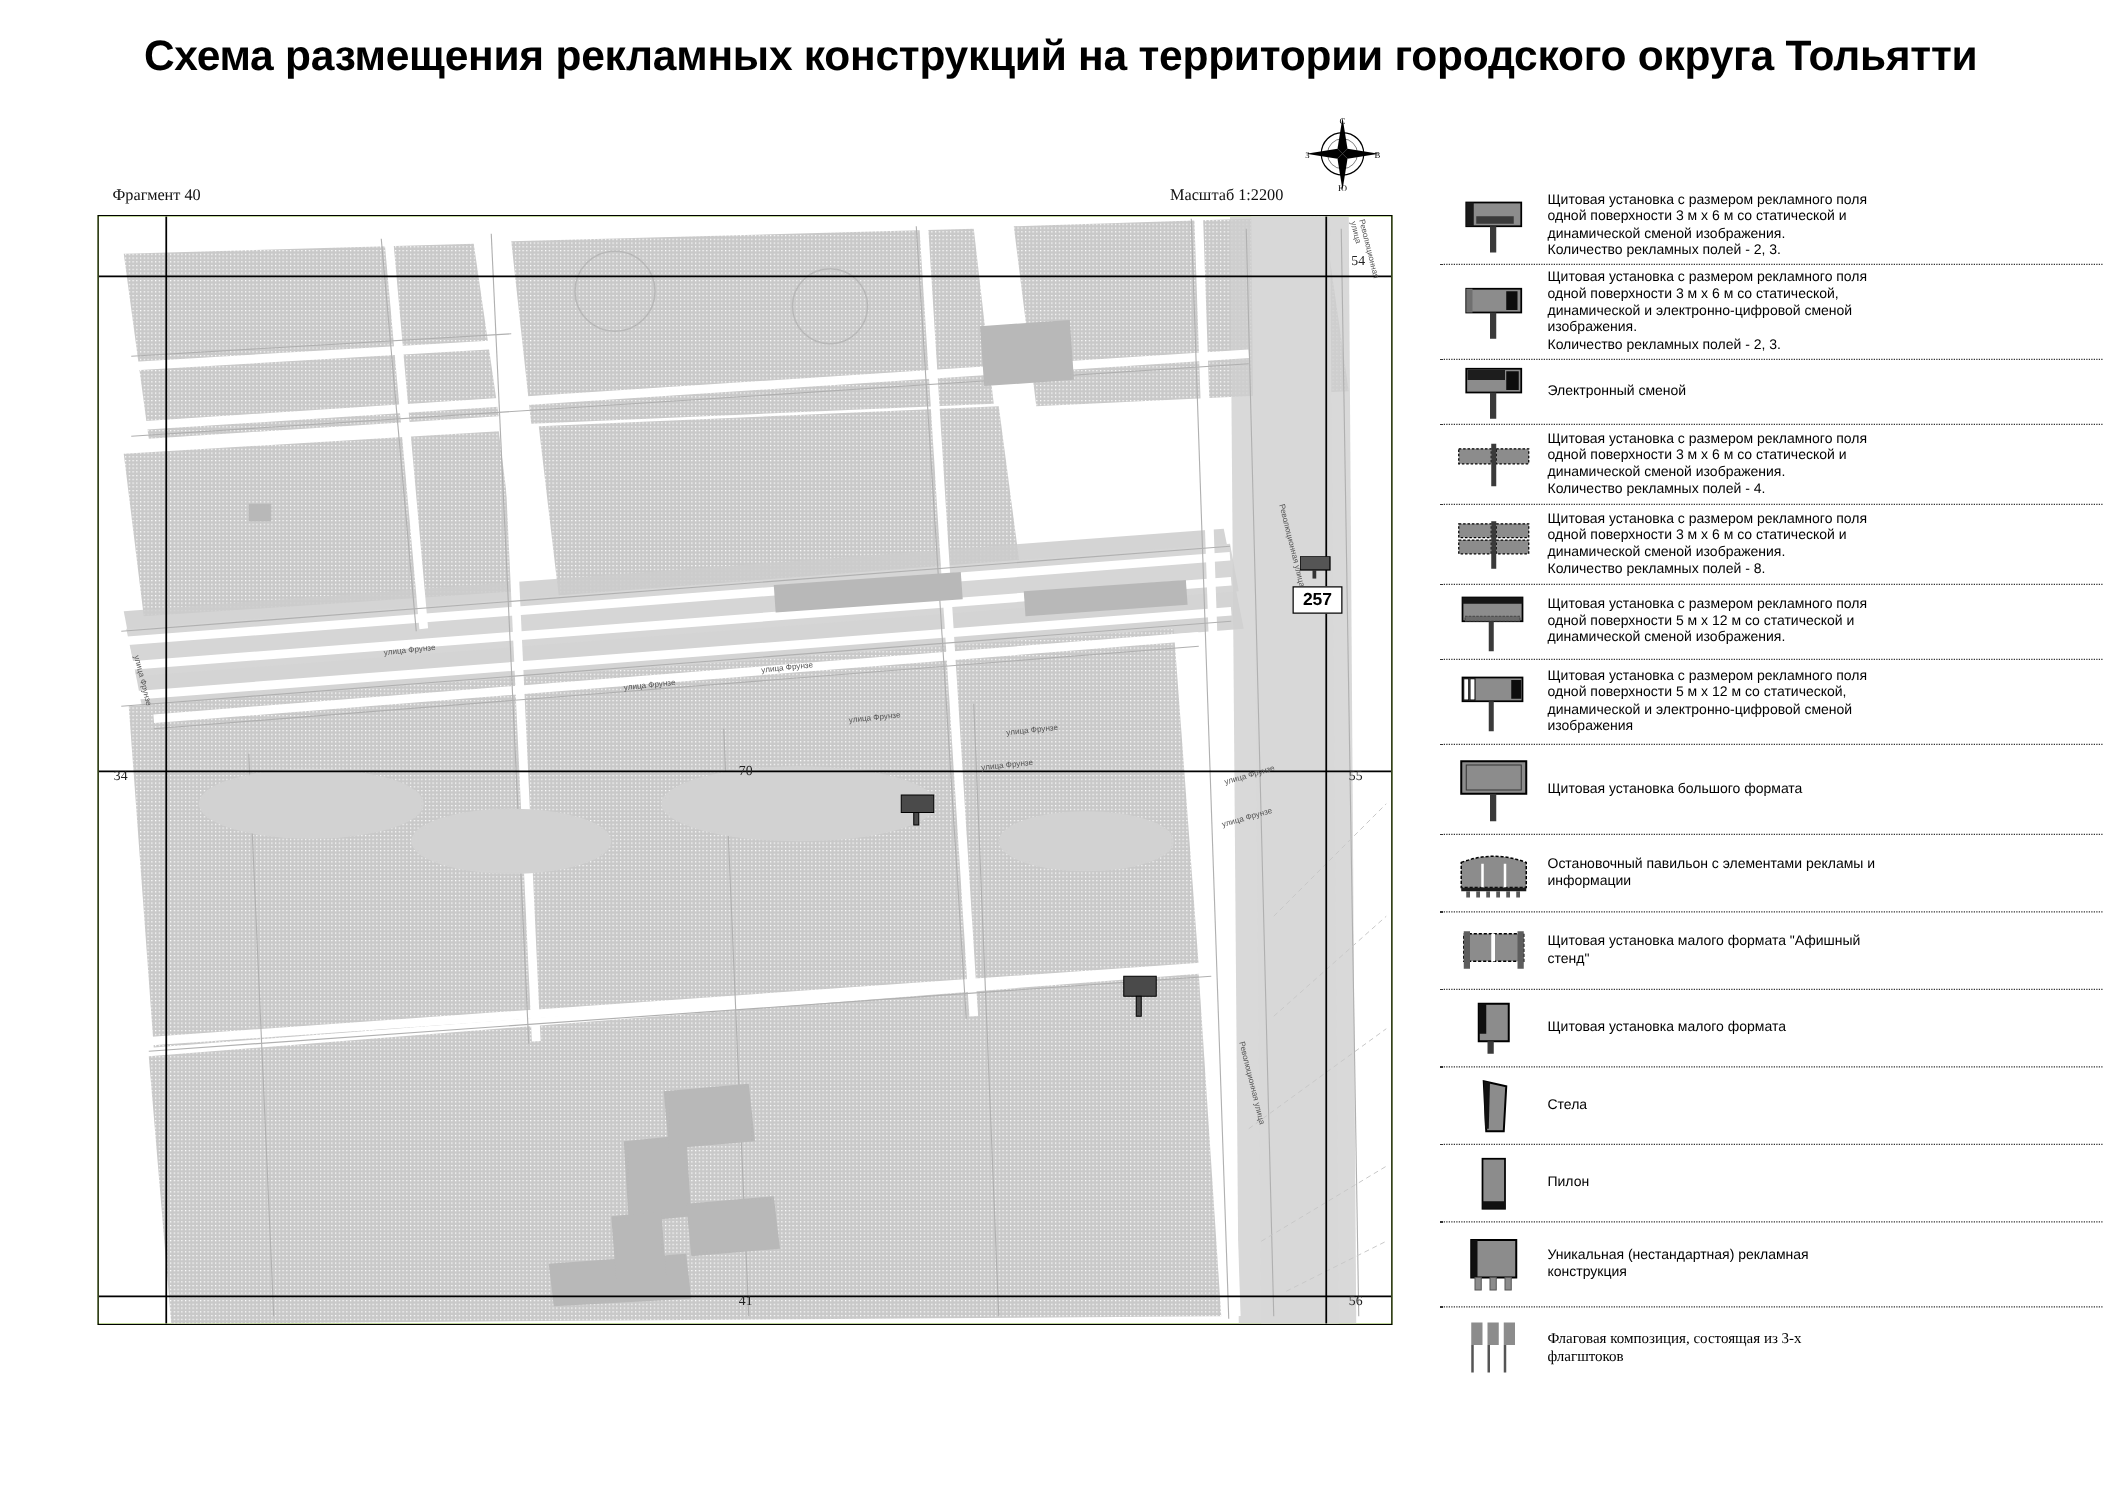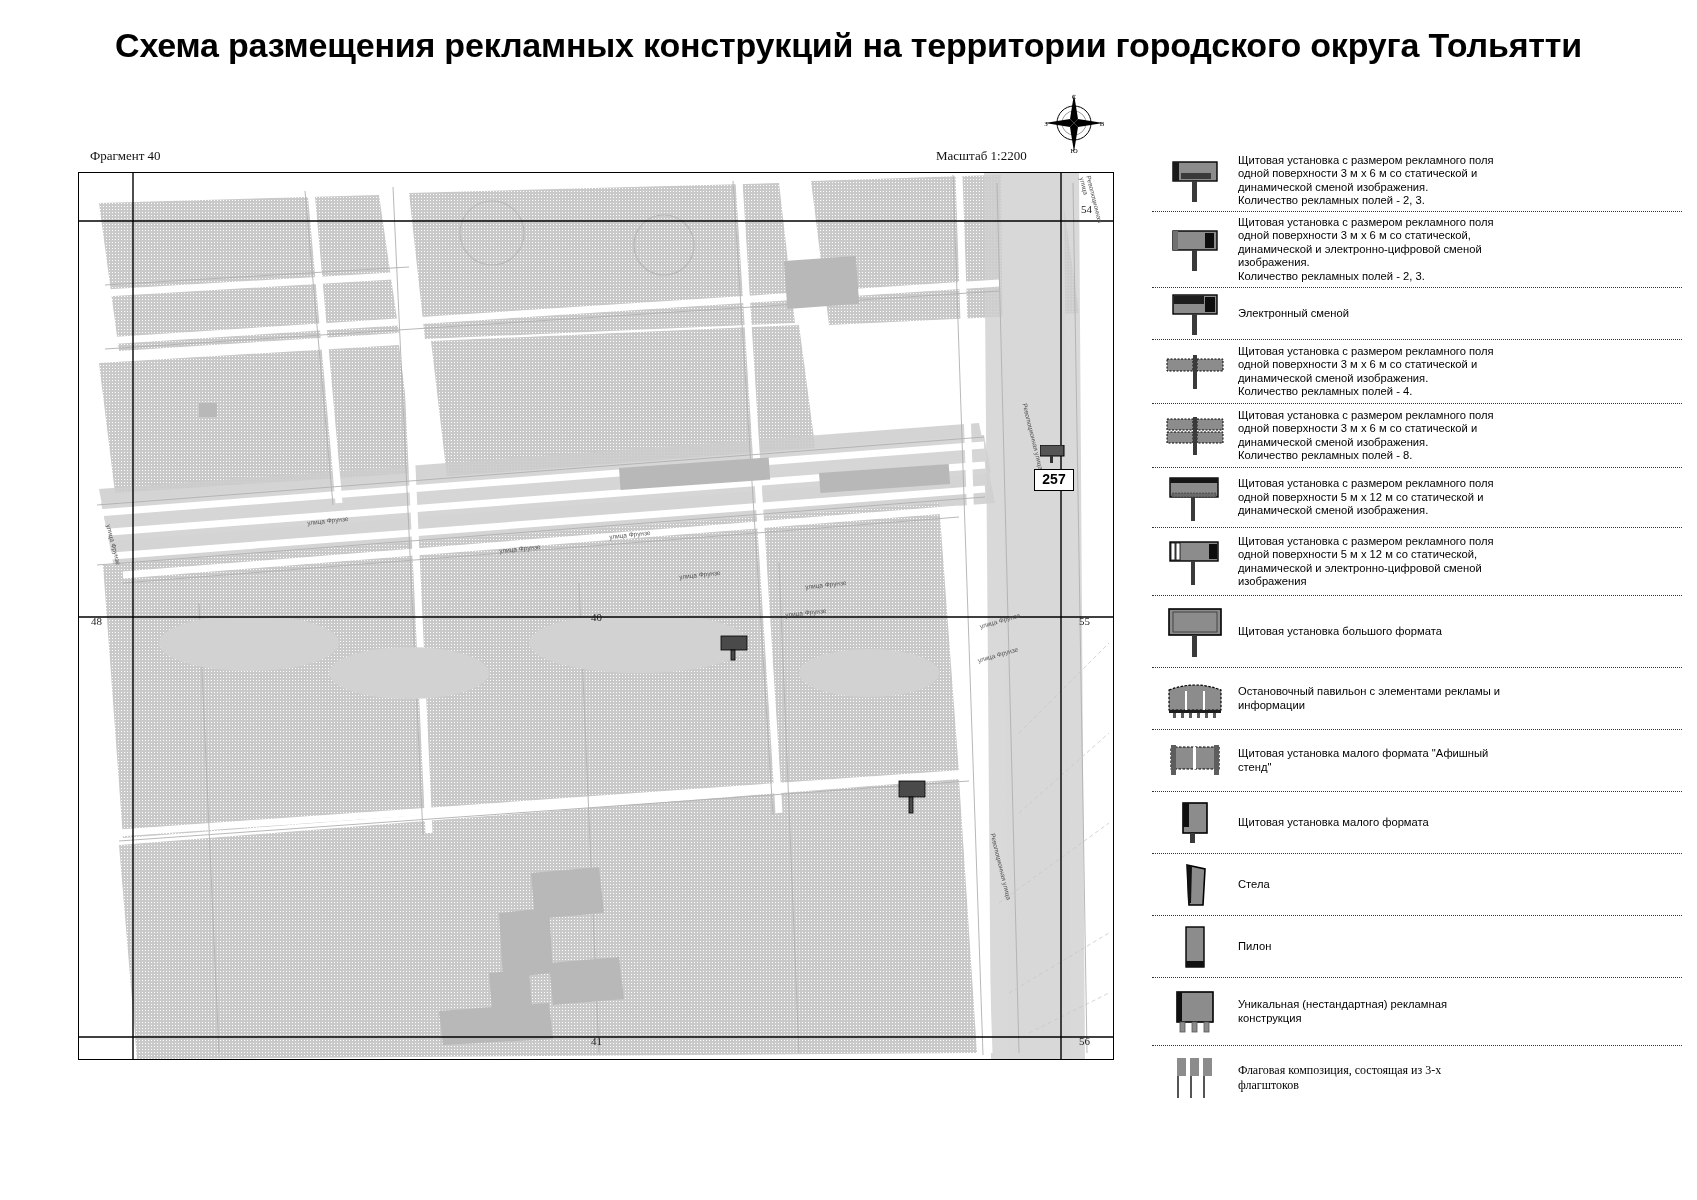--- a/index.html
+++ b/index.html
@@ -272,23 +272,23 @@
 
     <g fill="#4a4a4a" stroke="#000" stroke-width="0.8">
       <rect x="642" y="463" width="26" height="14"></rect>
       <rect x="652" y="477" width="4" height="10"></rect>
       <rect x="820" y="608" width="26" height="16"></rect>
       <rect x="830" y="624" width="4" height="16"></rect>
     </g>
   </svg>
 
   <div class="grid-num" style="left:1002px; top:30px;">54</div>
-  <div class="grid-num" style="left:12px; top:442px;">48</div>
+  <div class="grid-num" style="left:12px; top:442px;">34</div>
   <div class="grid-num" style="left:1000px; top:442px;">55</div>
-  <div class="grid-num" style="left:512px; top:438px;">40</div>
+  <div class="grid-num" style="left:512px; top:438px;">70</div>
   <div class="grid-num" style="left:512px; top:862px;">41</div>
   <div class="grid-num" style="left:1000px; top:862px;">56</div>
 
   <div style="position:absolute;left:228px;top:344px;font-family:'Liberation Sans',sans-serif;font-size:6.5px;color:#555;transform:rotate(-6deg);">улица Фрунзе</div>
   <div style="position:absolute;left:420px;top:372px;font-family:'Liberation Sans',sans-serif;font-size:6.5px;color:#555;transform:rotate(-6deg);">улица Фрунзе</div>
   <div style="position:absolute;left:530px;top:358px;font-family:'Liberation Sans',sans-serif;font-size:6.5px;color:#555;transform:rotate(-6deg);">улица Фрунзе</div>
   <div style="position:absolute;left:600px;top:398px;font-family:'Liberation Sans',sans-serif;font-size:6.5px;color:#555;transform:rotate(-6deg);">улица Фрунзе</div>
   <div style="position:absolute;left:726px;top:408px;font-family:'Liberation Sans',sans-serif;font-size:6.5px;color:#555;transform:rotate(-6deg);">улица Фрунзе</div>
   <div style="position:absolute;left:706px;top:436px;font-family:'Liberation Sans',sans-serif;font-size:6.5px;color:#555;transform:rotate(-6deg);">улица Фрунзе</div>
   <div style="position:absolute;left:900px;top:444px;font-family:'Liberation Sans',sans-serif;font-size:6.5px;color:#555;transform:rotate(-16deg);">улица Фрунзе</div>

